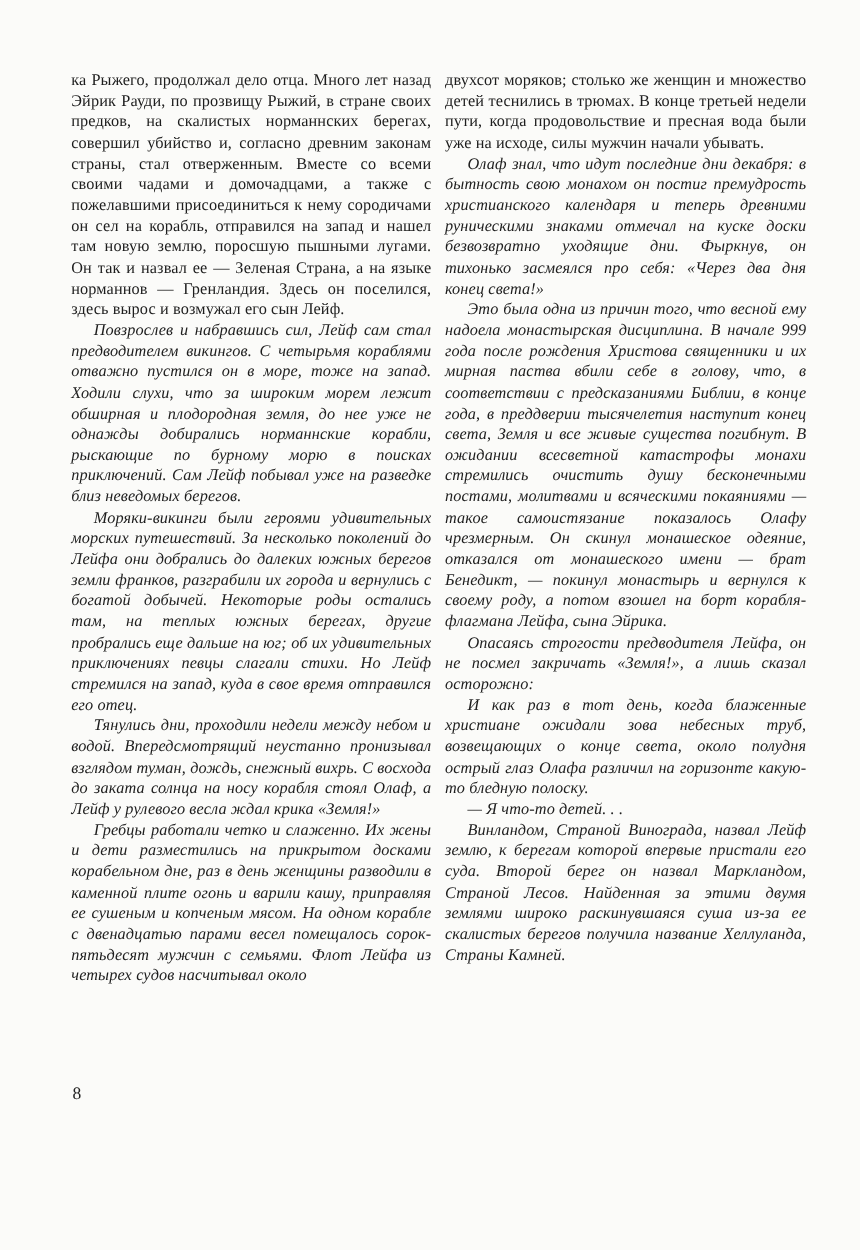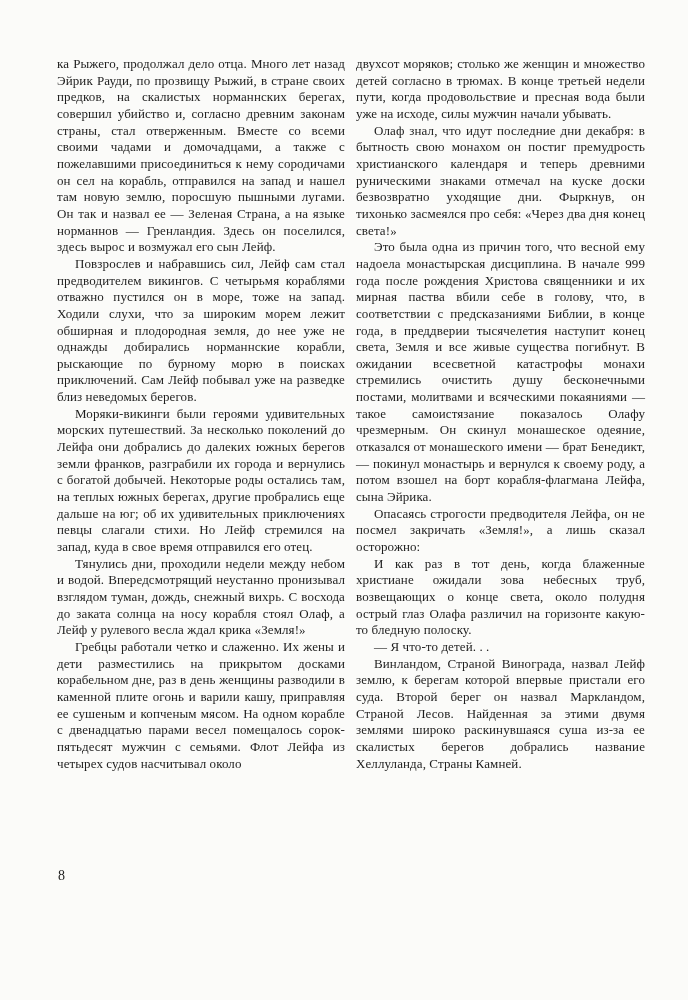--- a/index.html
+++ b/index.html
@@ -36,20 +36,21 @@
   .col-right {
     left: 356px;
     width: 289px;
   }
   .column p {
     margin: 0;
     padding: 0;
   }
   .column p.indent {
     text-indent: 18px;
+    font-style: italic;
   }
   .page-number {
     position: absolute;
     left: 58px;
     top: 868px;
     font-size: 14px;
     color: #222222;
   }
 </style>
 </head>
@@ -59,24 +60,24 @@
 
   <div class="column col-left">
     <p>ка Рыжего, продолжал дело отца. Много лет назад Эйрик Рауди, по прозвищу Рыжий, в стране своих предков, на скалистых норманнских берегах, совершил убийство и, согласно древним законам страны, стал отверженным. Вместе со всеми своими чадами и домочадцами, а также с пожелавшими присоединиться к нему сородичами он сел на корабль, отправился на запад и нашел там новую землю, поросшую пышными лугами. Он так и назвал ее — Зеленая Страна, а на языке норманнов — Гренландия. Здесь он поселился, здесь вырос и возмужал его сын Лейф.</p>
     <p class="indent">Повзрослев и набравшись сил, Лейф сам стал предводителем викингов. С четырьмя кораблями отважно пустился он в море, тоже на запад. Ходили слухи, что за широким морем лежит обширная и плодородная земля, до нее уже не однажды добирались норманнские корабли, рыскающие по бурному морю в поисках приключений. Сам Лейф побывал уже на разведке близ неведомых берегов.</p>
     <p class="indent">Моряки-викинги были героями удивительных морских путешествий. За несколько поколений до Лейфа они добрались до далеких южных берегов земли франков, разграбили их города и вернулись с богатой добычей. Некоторые роды остались там, на теплых южных берегах, другие пробрались еще дальше на юг; об их удивительных приключениях певцы слагали стихи. Но Лейф стремился на запад, куда в свое время отправился его отец.</p>
     <p class="indent">Тянулись дни, проходили недели между небом и водой. Впередсмотрящий неустанно пронизывал взглядом туман, дождь, снежный вихрь. С восхода до заката солнца на носу корабля стоял Олаф, а Лейф у рулевого весла ждал крика «Земля!»</p>
     <p class="indent">Гребцы работали четко и слаженно. Их жены и дети разместились на прикрытом досками корабельном дне, раз в день женщины разводили в каменной плите огонь и варили кашу, приправляя ее сушеным и копченым мясом. На одном корабле с двенадцатью парами весел помещалось сорок-пятьдесят мужчин с семьями. Флот Лейфа из четырех судов насчитывал около</p>
   </div>
 
   <div class="column col-right">
-    <p>двухсот моряков; столько же женщин и множество детей согласно в трюмах. В конце третьей недели пути, когда продовольствие и пресная вода были уже на исходе, силы мужчин начали убывать.</p>
+    <p>двухсот моряков; столько же женщин и множество детей теснились в трюмах. В конце третьей недели пути, когда продовольствие и пресная вода были уже на исходе, силы мужчин начали убывать.</p>
     <p class="indent">Олаф знал, что идут последние дни декабря: в бытность свою монахом он постиг премудрость христианского календаря и теперь древними руническими знаками отмечал на куске доски безвозвратно уходящие дни. Фыркнув, он тихонько засмеялся про себя: «Через два дня конец света!»</p>
     <p class="indent">Это была одна из причин того, что весной ему надоела монастырская дисциплина. В начале 999 года после рождения Христова священники и их мирная паства вбили себе в голову, что, в соответствии с предсказаниями Библии, в конце года, в преддверии тысячелетия наступит конец света, Земля и все живые существа погибнут. В ожидании всесветной катастрофы монахи стремились очистить душу бесконечными постами, молитвами и всяческими покаяниями — такое самоистязание показалось Олафу чрезмерным. Он скинул монашеское одеяние, отказался от монашеского имени — брат Бенедикт, — покинул монастырь и вернулся к своему роду, а потом взошел на борт корабля-флагмана Лейфа, сына Эйрика.</p>
     <p class="indent">Опасаясь строгости предводителя Лейфа, он не посмел закричать «Земля!», а лишь сказал осторожно:</p>
     <p class="indent">И как раз в тот день, когда блаженные христиане ожидали зова небесных труб, возвещающих о конце света, около полудня острый глаз Олафа различил на горизонте какую-то бледную полоску.</p>
     <p class="indent">— Я что-то детей. . .</p>
-    <p class="indent">Винландом, Страной Винограда, назвал Лейф землю, к берегам которой впервые пристали его суда. Второй берег он назвал Маркландом, Страной Лесов. Найденная за этими двумя землями широко раскинувшаяся суша из-за ее скалистых берегов добрались название Хеллуланда, Страны Камней.</p>
+    <p class="indent">Винландом, Страной Винограда, назвал Лейф землю, к берегам которой впервые пристали его суда. Второй берег он назвал Маркландом, Страной Лесов. Найденная за этими двумя землями широко раскинувшаяся суша из-за ее скалистых берегов получила название Хеллуланда, Страны Камней.</p>
   </div>
 
   <div class="page-number">8</div>
 
 </div>
 
 </body></html>

